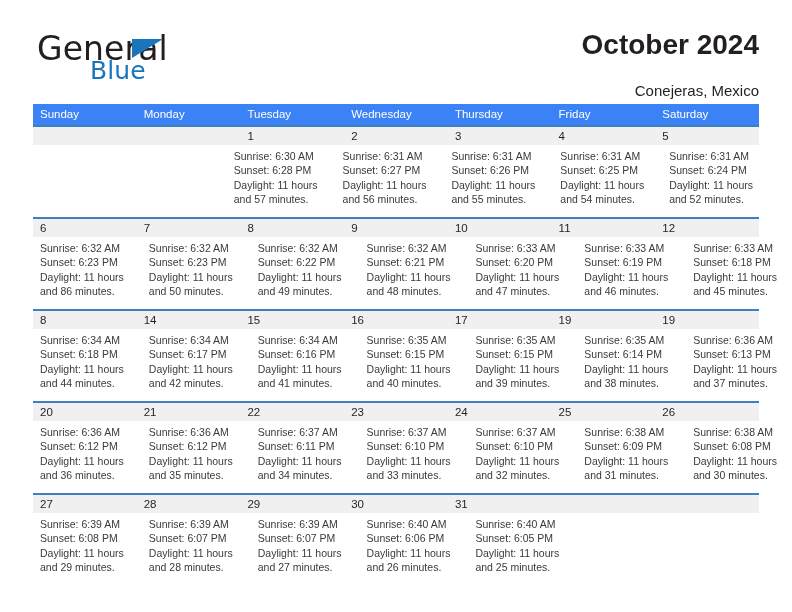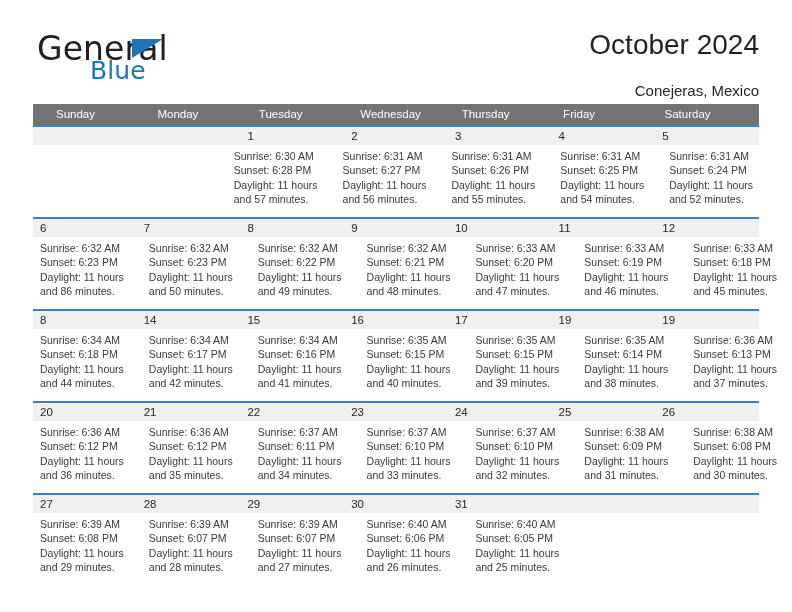--- a/index.html
+++ b/index.html
@@ -71,44 +71,43 @@
   .titles {
     position: absolute;
     right: 0;
     top: 0;
     text-align: right;
   }
   .cal-title {
     font-size: 28px;
     line-height: 34px;
     color: #231f20;
-    font-weight: 400;
+    font-weight: 700;
     white-space: nowrap;
   }
   .cal-subtitle {
     font-size: 15px;
     line-height: 22px;
     color: #231f20;
     font-weight: 400;
     margin-top: 18px;
     white-space: nowrap;
   }
 
   
   .calendar {
     position: absolute;
     left: 33px;
     top: 104px;
     width: 726px;
   }
   .dow-row {
     display: flex;
-    background: #737373;
+    background: #3b82f6;
     height: 21px;
-    padding-left: 16px;
   }
   .dow-cell {
     flex: 1 1 0;
     color: #ffffff;
     font-size: 11.5px;
     line-height: 21px;
     padding-left: 7px;
     box-sizing: border-box;
     white-space: nowrap;
     overflow: hidden;

